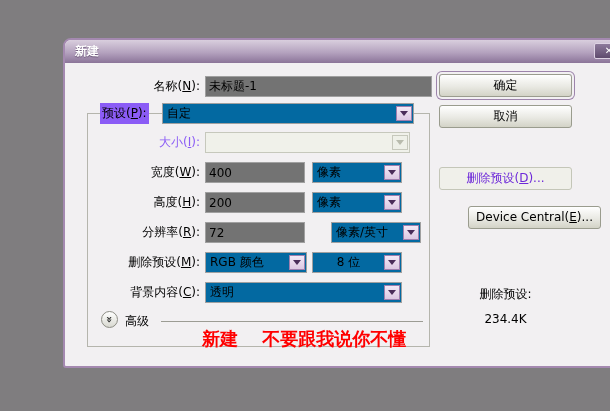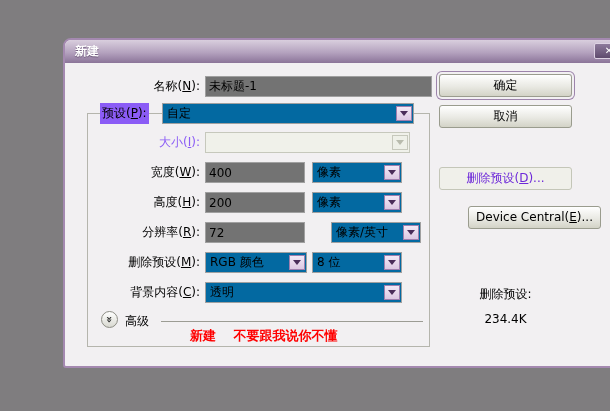--- a/index.html
+++ b/index.html
@@ -85,22 +85,22 @@
   .chevrons{
     font-size:11px;font-weight:bold;color:#333;
     transform:rotate(90deg);line-height:1;margin-top:-1px;
   }
   .adv-label{position:absolute;left:60px;top:273px;z-index:1;}
   .adv-line{
     position:absolute;left:96px;top:281px;width:262px;height:0;
     border-top:1px solid #9c9c94;z-index:1;
   }
   .annotation{
-    position:absolute;left:125px;top:287px;z-index:2;
-    color:#ff0000;font-weight:bold;font-size:13px;white-space:pre;
+    position:absolute;left:137px;top:287px;z-index:2;
+    color:#ff0000;font-weight:bold;font-size:18px;white-space:pre;
   }
   .imgsize-label{position:absolute;left:374px;top:246px;width:133px;text-align:center;}
   .imgsize-value{position:absolute;left:374px;top:272px;width:133px;text-align:center;}
 </style>
 </head>
 <body>
 
 <div class="dialog">
 
   <div class="titlebar">
@@ -169,21 +169,21 @@
   </div>
 
   <div class="row" style="top:212px;">
     <span class="label"><span>删除预设(</span><span class="mn">M</span><span>):</span></span>
     <div class="combo" style="left:140px;top:0;width:102px;">
       <span class="val">RGB 颜色</span>
       <span class="arrow-btn">
           <span class="tri"></span>
         </span>
     </div>
-    <div class="combo" style="left:247px;top:0;width:90px;">
+    <div class="combo" style="left:247px;top:0;width:90px;text-align:center;">
       <span class="val">8 位</span>
       <span class="arrow-btn">
           <span class="tri"></span>
         </span>
     </div>
   </div>
 
   <div class="row" style="top:242px;">
     <span class="label"><span>背景内容(</span><span class="mn">C</span><span>):</span></span>
     <div class="combo" style="left:140px;top:0;width:197px;">

